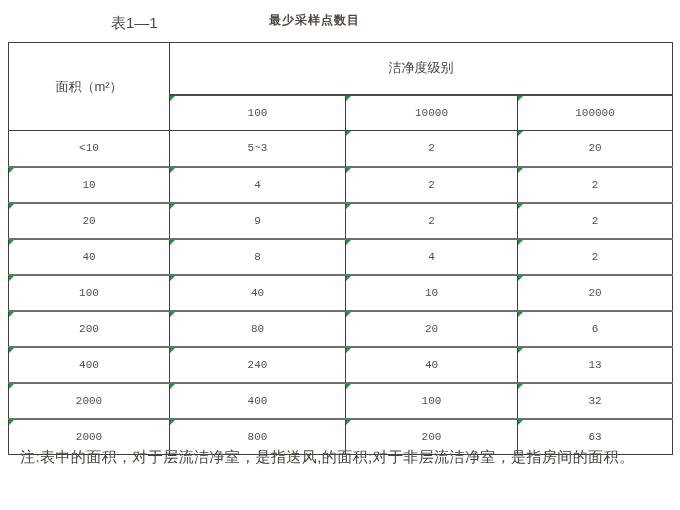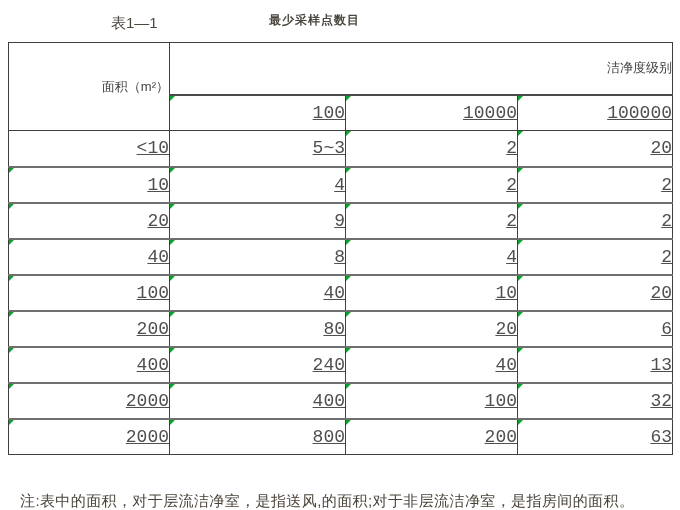--- a/index.html
+++ b/index.html
@@ -25,47 +25,46 @@
     font-size:12px;font-weight:bold;color:var(--text-title);
     letter-spacing:1px;
   }
   table.sample-table{
     position:absolute;left:8px;top:42px;width:664px;
     border-collapse:collapse;table-layout:fixed;
     border:1px solid var(--border-dark);
   }
   .sample-table th,.sample-table td{
     border:1px solid var(--border-dark);
-    text-align:right;vertical-align:middle;
+    text-align:center;vertical-align:middle;
     padding:0;position:relative;
     font-weight:normal;
   }
   .sample-table th{
     font-size:13px;color:var(--text-cn);
     font-family:"Liberation Sans", sans-serif;
   }
   .sample-table td,
   .sample-table .level-row th{
-    font-size:18px;color:var(--text-num);
+    font-size:11px;color:var(--text-num);
     font-family:"Liberation Mono", monospace;
-    text-decoration:underline;
   }
   .sample-table thead tr.top-row{height:52px;}
   .sample-table thead tr.level-row{height:36px;}
   .sample-table tbody tr{height:36px;}
   .sample-table .level-row th{border-top:2px solid #4a4a4a;}
   .sample-table tbody td{border-top:2px solid var(--border-row);}
   .sample-table tbody tr:first-child td{border-top:1px solid var(--border-dark);margin-left:31px;}
   .flagged::before{
     content:"";position:absolute;top:0;left:0;width:0;height:0;
     border-top:5px solid var(--flag-green);
     border-right:5px solid transparent;
   }
   .note{
-    position:absolute;left:20px;top:492px;
+    position:absolute;left:20px;top:448px;
     font-size:15px;color:var(--text-note);
     letter-spacing:0.4px;white-space:nowrap;
   }
 </style>
 </head>
 <body>
 
 <div class="title-label">表1—1</div>
 <div class="title-main">最少采样点数目</div>
 

